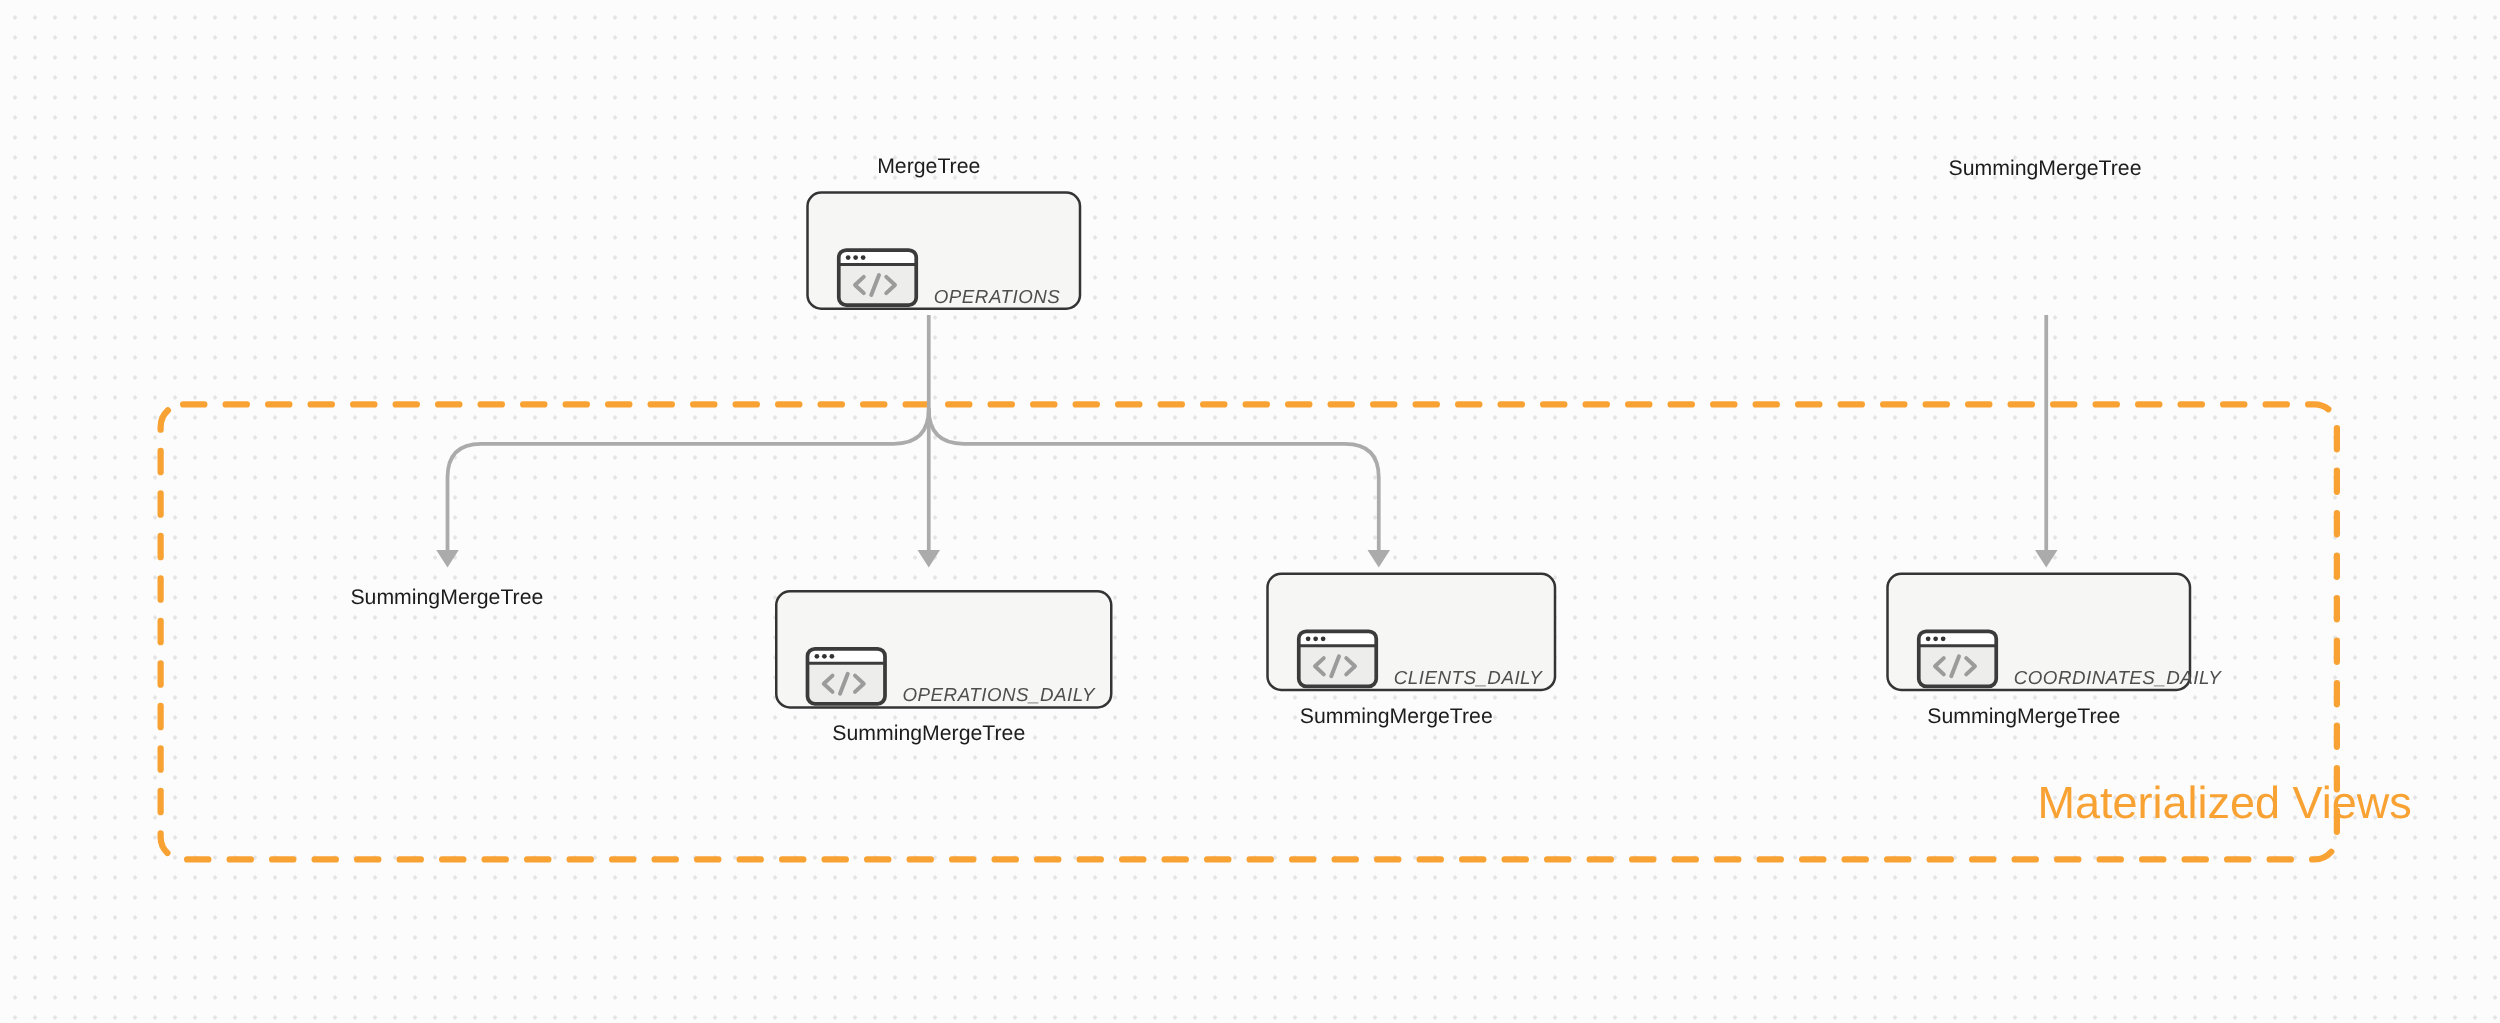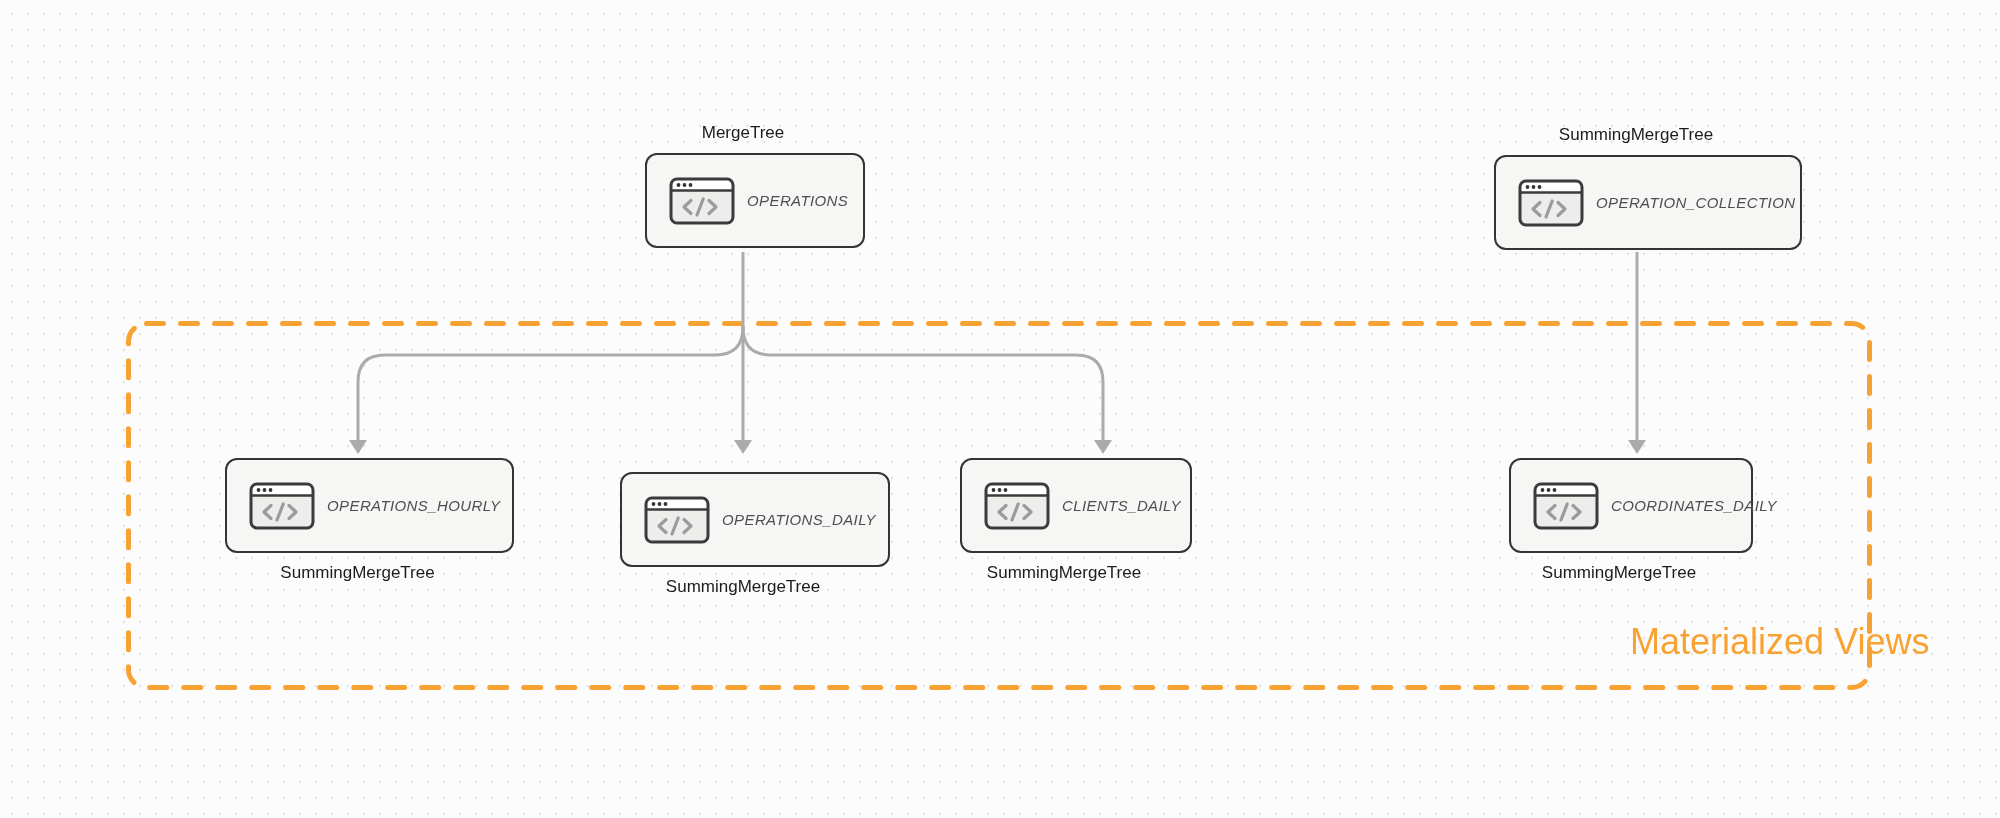--- a/index.html
+++ b/index.html
@@ -34,21 +34,21 @@
     font-size:17px;line-height:24px;color:var(--text-dark);
     text-align:center;white-space:nowrap;
   }
   .group.src .engine-label{margin-bottom:8px;}
   .group.mv  .engine-label{margin-top:8px;}
   .node{
     width:100%;height:95px;
     background:var(--node-fill);
     border:2.5px solid var(--node-border);
     border-radius:12px;
-    display:flex;align-items:center;
+    display:flex;align-items:flex-end;
     padding-left:22px;gap:12px;margin-left:24px;
   }
   .icon{width:66px;height:48px;flex:0 0 auto;}
   .table-label{
     font-style:italic;
     font-size:15px;letter-spacing:0.4px;
     color:var(--table-text);
     white-space:nowrap;
   }
   #mv-region-title{
@@ -103,49 +103,37 @@
     <div class="node">
       <svg class="icon" viewBox="0 0 66 48">
           <use href="#code-window"></use>
         </svg>
       <span class="table-label">OPERATIONS</span>
     </div>
   </div>
 
   <div class="group src" style="left:1482px;top:123px;width:308px;">
     <div class="engine-label">SummingMergeTree</div>
-    <div class="node">
-      <svg class="icon" viewBox="0 0 66 48">
-          <use href="#code-window"></use>
-        </svg>
-      <span class="table-label">OPERATION_COLLECTION</span>
-    </div>
   </div>
 
   <div class="group mv" style="left:213px;top:458px;width:289px;">
-    <div class="node">
-      <svg class="icon" viewBox="0 0 66 48">
-          <use href="#code-window"></use>
-        </svg>
-      <span class="table-label">OPERATIONS_HOURLY</span>
-    </div>
     <div class="engine-label">SummingMergeTree</div>
   </div>
 
   <div class="group mv" style="left:608px;top:472px;width:270px;">
     <div class="node">
       <svg class="icon" viewBox="0 0 66 48">
           <use href="#code-window"></use>
         </svg>
       <span class="table-label">OPERATIONS_DAILY</span>
     </div>
     <div class="engine-label">SummingMergeTree</div>
   </div>
 
-  <div class="group mv" style="left:948px;top:458px;width:232px;">
+  <div class="group mv" style="left:1001px;top:458px;width:232px;">
     <div class="node">
       <svg class="icon" viewBox="0 0 66 48">
           <use href="#code-window"></use>
         </svg>
       <span class="table-label">CLIENTS_DAILY</span>
     </div>
     <div class="engine-label">SummingMergeTree</div>
   </div>
 
   <div class="group mv" style="left:1497px;top:458px;width:244px;">

